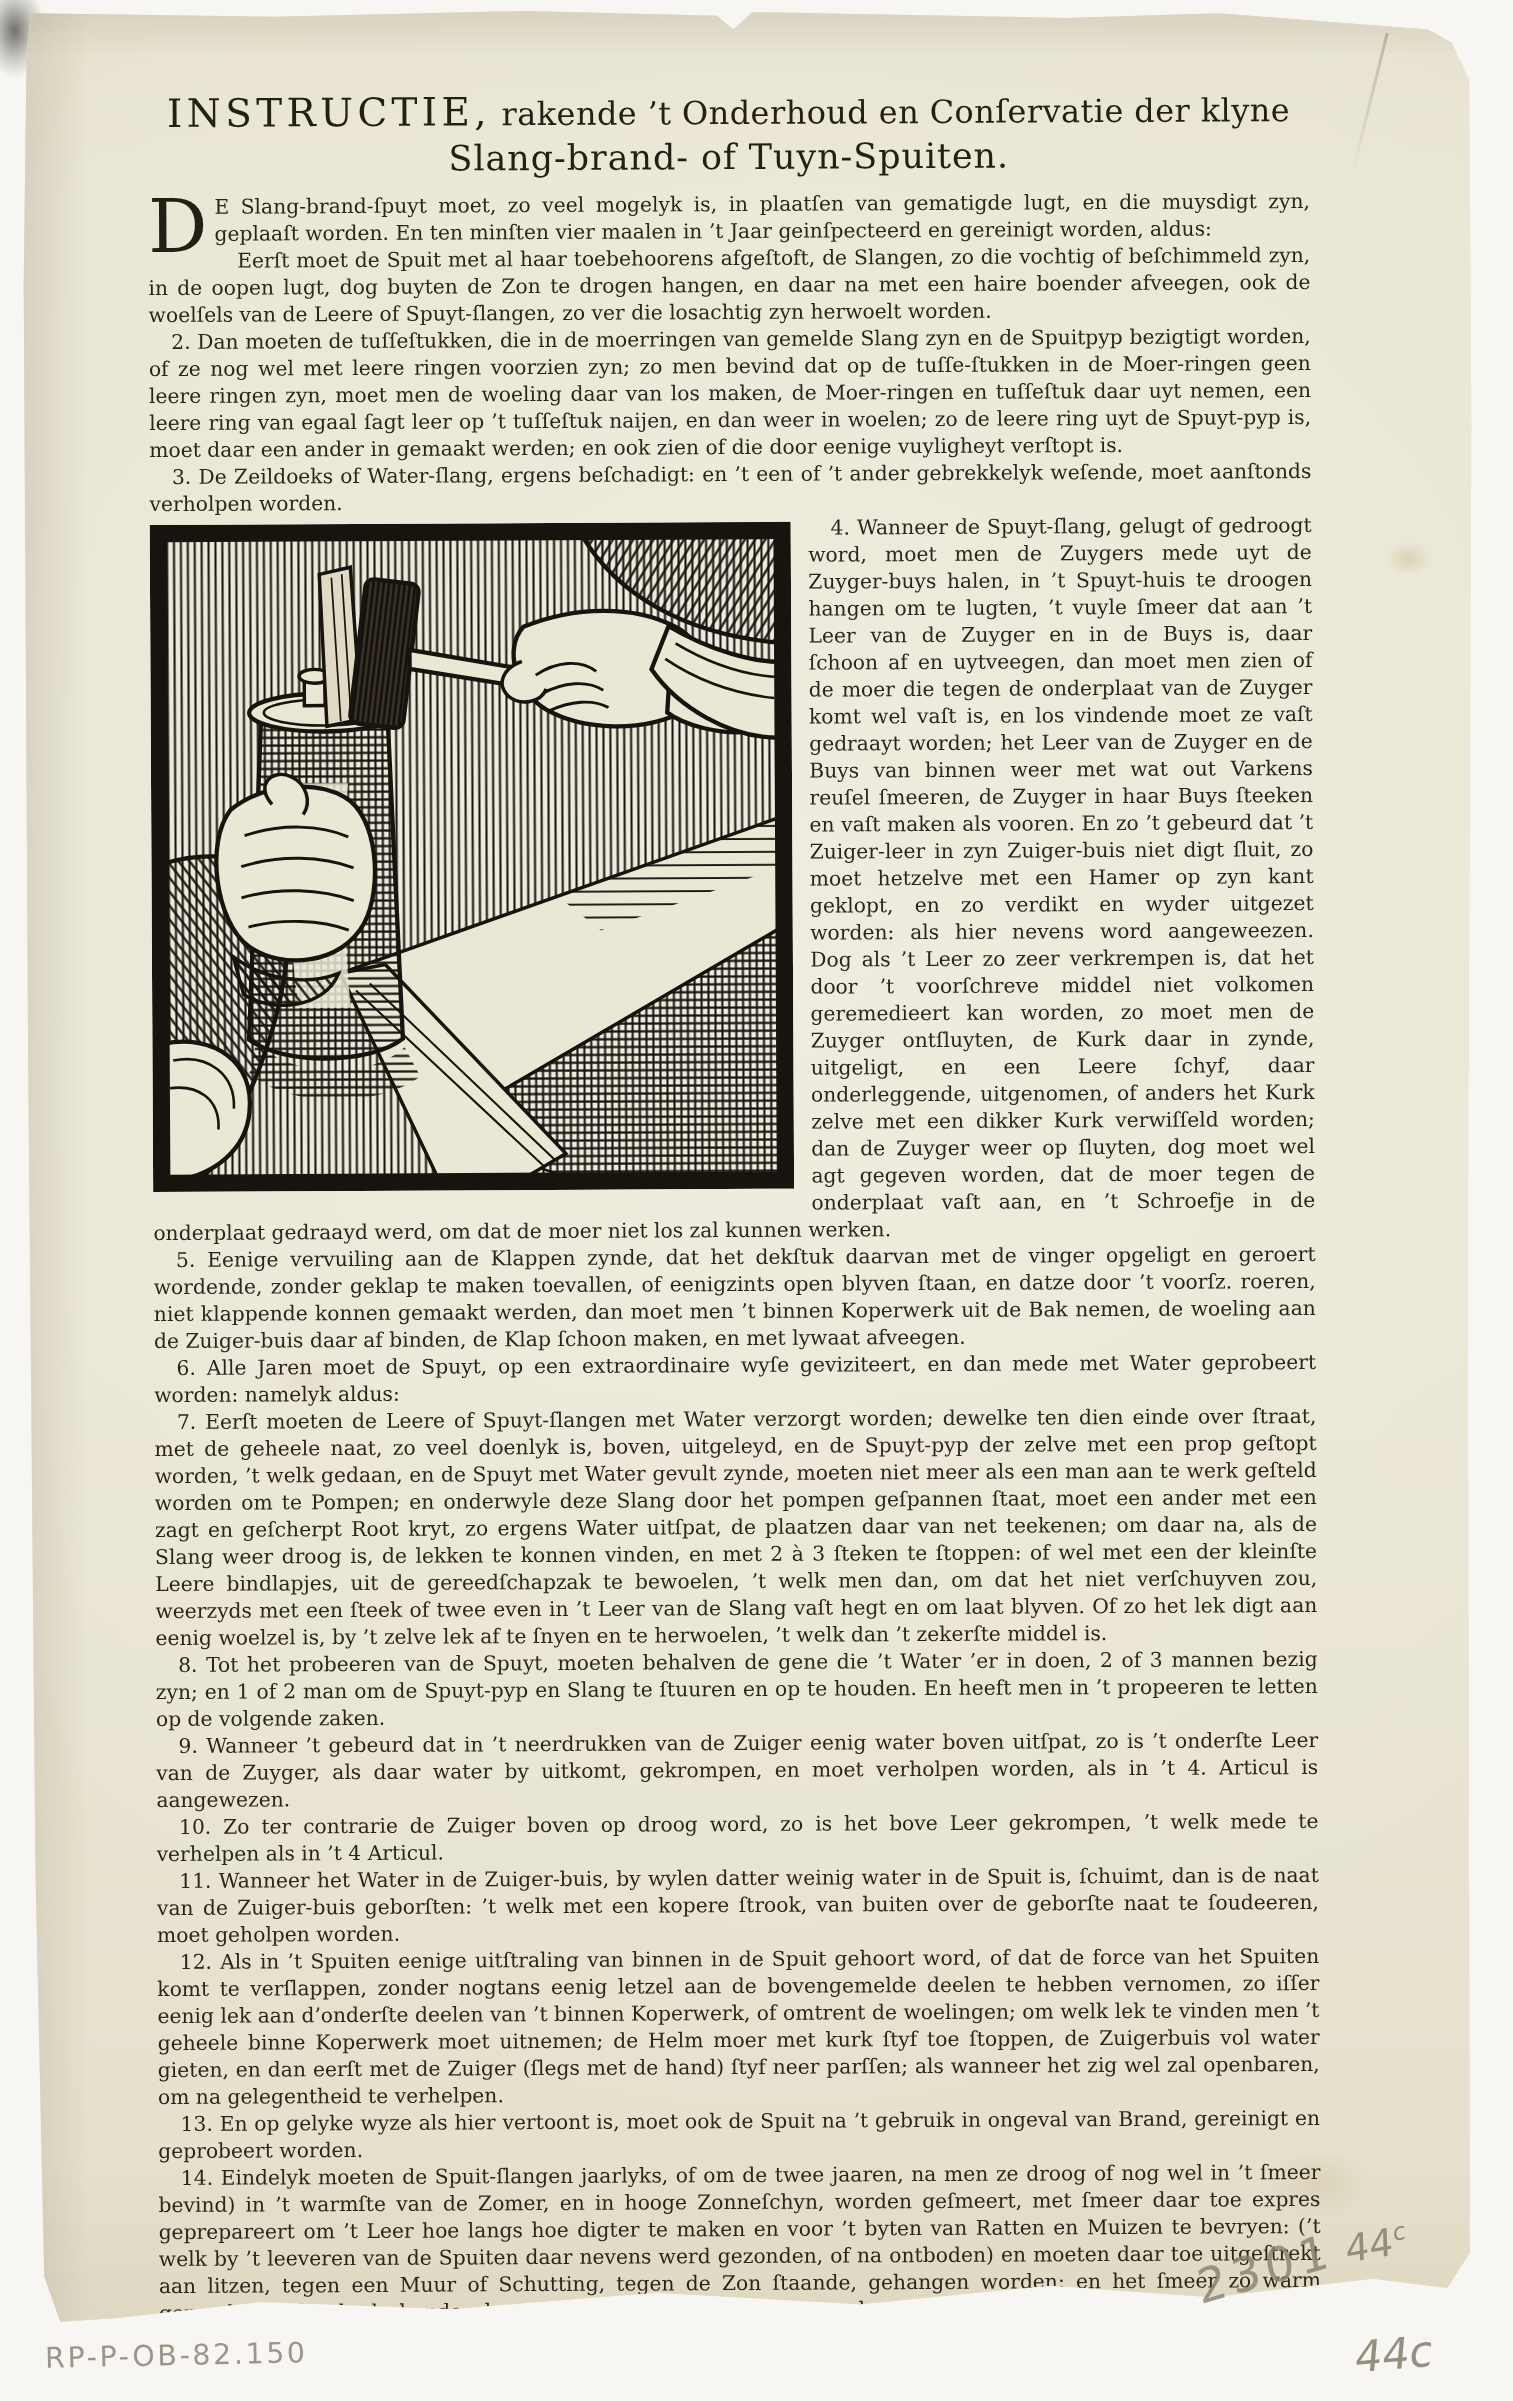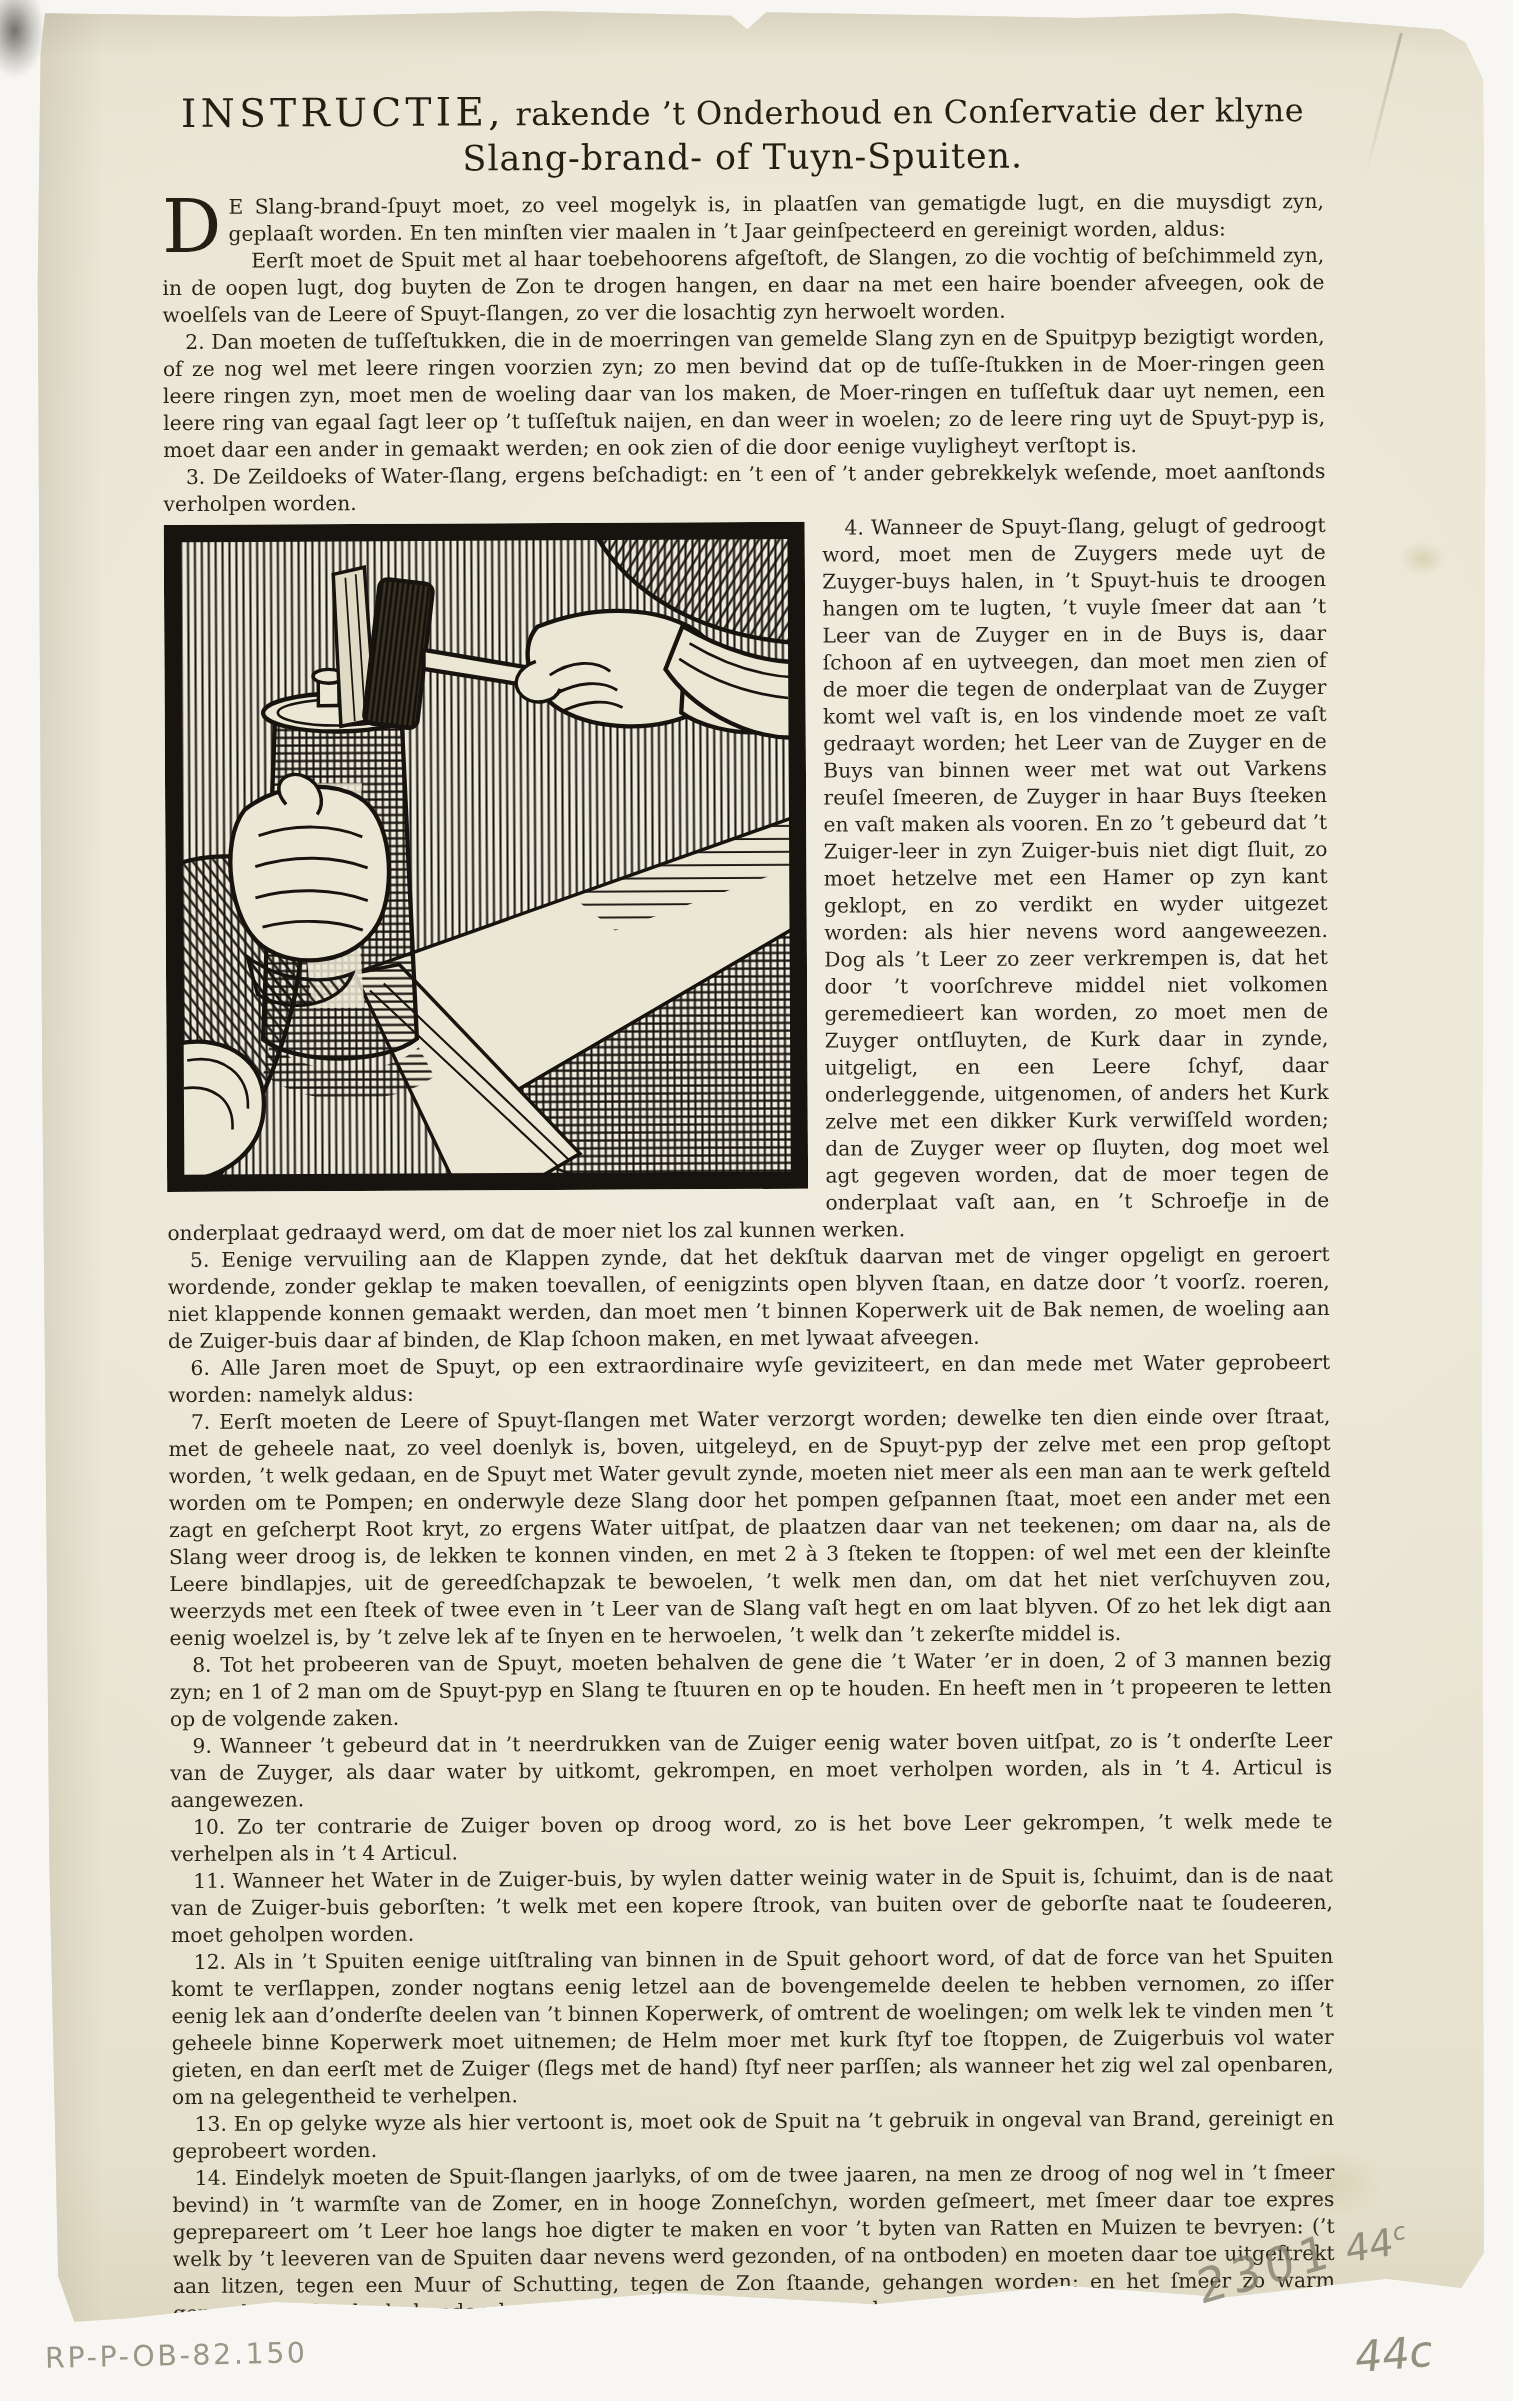--- a/index.html
+++ b/index.html
@@ -7,21 +7,21 @@
     width:1514px;height:2401px;position:relative;overflow:hidden;
     background:#f7f6f2;
     font-family:"DejaVu Serif", serif;
   }
   .backdrop-smudge{
     position:absolute;left:-15.6px;top:-17.3px;width:61px;height:95px;
     background:radial-gradient(closest-side,rgba(90,88,82,.85),rgba(120,118,110,.35) 60%,rgba(0,0,0,0) 100%);
     filter:blur(1.7px);
   }
   .paper{
-    position:absolute;left:26px;top:5.2px;width:1463px;height:2327px;
+    position:absolute;left:12px;top:5.2px;width:1463px;height:2327px;
     background:
       radial-gradient(120% 90% at 52% 40%, rgba(255,255,255,.25), rgba(0,0,0,0) 60%),
       linear-gradient(180deg,#e7e2cf 0%,#eae6d4 8%,#ebe7d6 55%,#e6e1cd 92%,#ded8c2 100%),
       #e9e4d1;
     clip-path:polygon(1.3% .35%,18% .5%,35% .25%,48.2% .45%,49.3% 1.05%,50.6% .3%,72% .55%,82.5% .35%,96.8% 1.05%,98.4% 1.6%,99.6% 3.2%,99.75% 18%,99.5% 55%,99.65% 96.6%,98.1% 98.1%,93% 97.7%,82% 98.5%,71% 98%,58% 98.8%,44% 98.3%,30% 99%,17% 98.7%,7% 99.4%,3.3% 99.55%,2.2% 97.6%,1.6% 80%,1.1% 45%,.8% 12%,1% 2%);
   }
   .paper-shade-left{position:absolute;left:0;top:0;bottom:0;width:78px;
     background:linear-gradient(90deg,rgba(130,120,95,.22),rgba(0,0,0,0));}
   .paper-shade-top{position:absolute;left:0;top:0;right:0;height:52px;
     background:linear-gradient(180deg,rgba(130,120,95,.18),rgba(0,0,0,0));}

